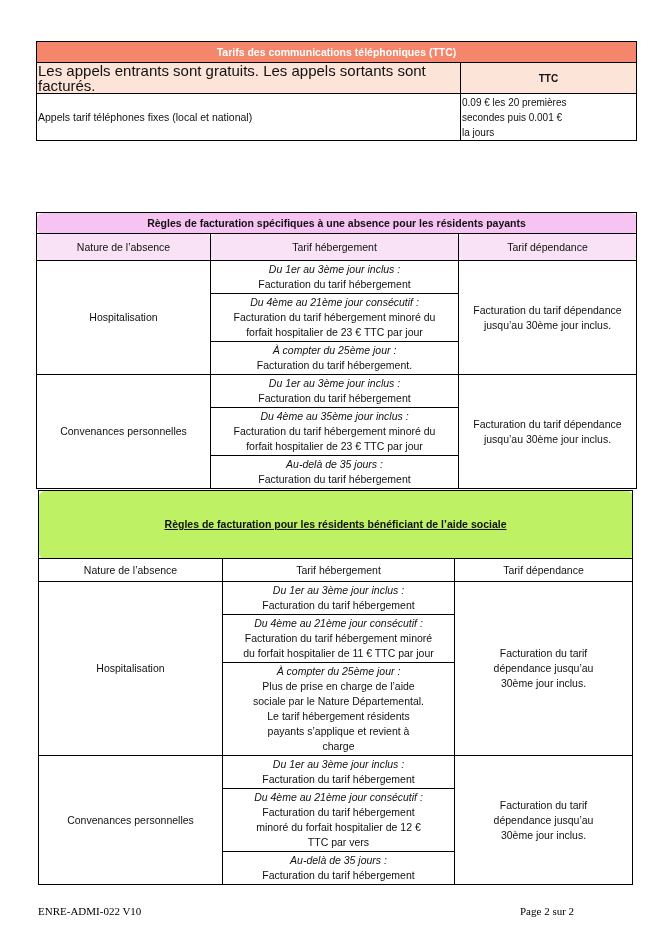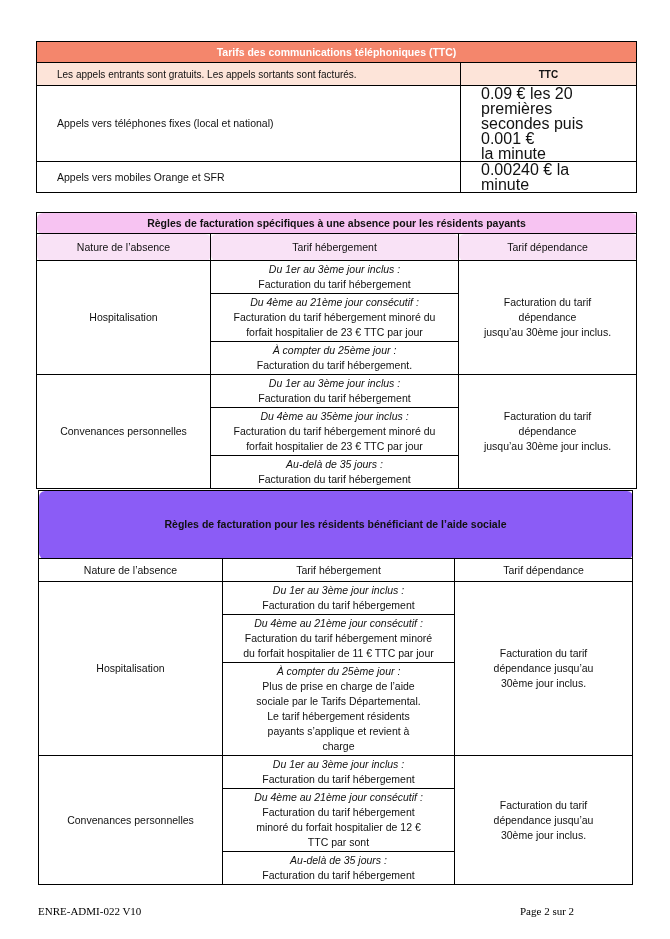--- a/index.html
+++ b/index.html
@@ -2,44 +2,44 @@
 <html><head>
 <meta charset="utf-8">
 <style>
   html, body { margin: 0; padding: 0; background: #ffffff; }
   body {
     width: 670px; height: 939px; position: relative; overflow: hidden;
     font-family: "Liberation Sans", "DejaVu Sans", sans-serif;
     color: #111; font-size: 10.5px;
   }
   table { border-collapse: collapse; position: absolute; table-layout: fixed; }
-  td { border: 1px solid #000; padding: 0 20px; vertical-align: middle; line-height: 15px; }
+  td { border: 1px solid #000; padding: 0 1px; vertical-align: middle; line-height: 15px; }
 
   
   #t1 { left: 36px; top: 41px; width: 600px; }
   #t1 .title td { background: #f4866c; color: #fff; font-weight: bold; text-align: center; height: 20px; }
-  #t1 .sub td { background: #fde4d9; height: 22px; font-size: 10px; }
+  #t1 .sub td { background: #fde4d9; height: 22px; font-size: 15px; }
   #t1 .sub td.ttc { text-align: center; font-weight: bold; font-size: 10px; margin-left: 16px; }
   #t1 .r1 td { height: 46px; }
   #t1 .r2 td { height: 18px; }
   #t1 .r3 td { height: 33px; }
-  #t1 td.val { font-size: 16px; }
+  #t1 td.val { font-size: 10px; }
 
   
   .rules td { text-align: center; border-radius: 6px; }
   .rules .hdr td { font-weight: normal; }
   .rules td.sub { padding: 1px 2px; }
   .rules .it { font-style: italic; }
 
   #t2 { left: 36px; top: 212px; width: 600px; }
   #t2 .title td { background: #f7c3f2; font-weight: bold; height: 20px; }
   #t2 .hdr td { background: #f9e2f6; height: 26px; }
 
   #t3 { left: 38px; top: 490px; width: 594px; }
-  #t3 .title td { background: #8b5cf6; font-weight: bold; height: 67px; }
+  #t3 .title td { background: #bef264; font-weight: bold; height: 67px; text-decoration: underline; }
   #t3 .hdr td { background: #ffffff; height: 22px; }
 
   .footer { position: absolute; top: 905px; font-family: "Liberation Serif", "DejaVu Serif", serif; font-size: 11px; color: #000; }
   #footer-left { left: 38px; }
   #footer-right { left: 520px; }
 </style>
 </head>
 <body>
 
 <table id="t1">
@@ -49,31 +49,25 @@
     </colgroup>
   <tbody>
       <tr class="title">
         <td colspan="2">Tarifs des communications téléphoniques (TTC)</td>
       </tr>
   <tr class="sub">
     <td>Les appels entrants sont gratuits.  Les appels sortants sont facturés.</td>
     <td class="ttc">TTC</td>
   </tr>
   <tr class="r1">
-    <td>Appels vers téléphones fixes (local et national)</td>
+    <td>Appels tarif téléphones fixes (local et national)</td>
     <td class="val">
       <div>0.09 € les 20 premières</div>
       <div>secondes puis 0.001 €</div>
-      <div>la minute</div>
-    </td>
-  </tr>
-  <tr class="r2">
-    <td>Appels vers mobiles Orange et SFR</td>
-    <td class="val">
-      <div>0.00240 € la minute</div>
+      <div>la jours</div>
     </td>
   </tr>
 </tbody>
   </table>
 
 <table id="t2" class="rules">
   <colgroup>
       <col style="width:174px">
       <col style="width:248px">
       <col style="width:178px">
@@ -172,21 +166,21 @@
     <td class="sub" style="height:45px">
       <div class="it">Du 4ème au 21ème jour consécutif :</div>
       <div>Facturation du tarif hébergement minoré</div>
       <div>du forfait hospitalier de 11 € TTC par jour</div>
     </td>
   </tr>
   <tr>
     <td class="sub" style="height:90px">
       <div class="it">À compter du 25ème jour :</div>
       <div>Plus de prise en charge de l’aide</div>
-      <div>sociale par le Tarifs Départemental.</div>
+      <div>sociale par le Nature Départemental.</div>
       <div>Le tarif hébergement résidents</div>
       <div>payants s’applique et revient à</div>
       <div>charge</div>
     </td>
   </tr>
 
   <tr>
     <td rowspan="3">Convenances personnelles</td>
     <td class="sub" style="height:29px">
       <div class="it">Du 1er au 3ème jour inclus :</div>
@@ -196,21 +190,21 @@
       <div>Facturation du tarif</div>
       <div>dépendance jusqu’au</div>
       <div>30ème jour inclus.</div>
     </td>
   </tr>
   <tr>
     <td class="sub" style="height:60px">
       <div class="it">Du 4ème au 21ème jour consécutif :</div>
       <div>Facturation du tarif hébergement</div>
       <div>minoré du forfait hospitalier de 12 €</div>
-      <div>TTC par sont</div>
+      <div>TTC par vers</div>
     </td>
   </tr>
   <tr>
     <td class="sub" style="height:29px">
       <div class="it">Au-delà de 35 jours :</div>
       <div>Facturation du tarif hébergement</div>
     </td>
   </tr>
 </tbody>
   </table>

